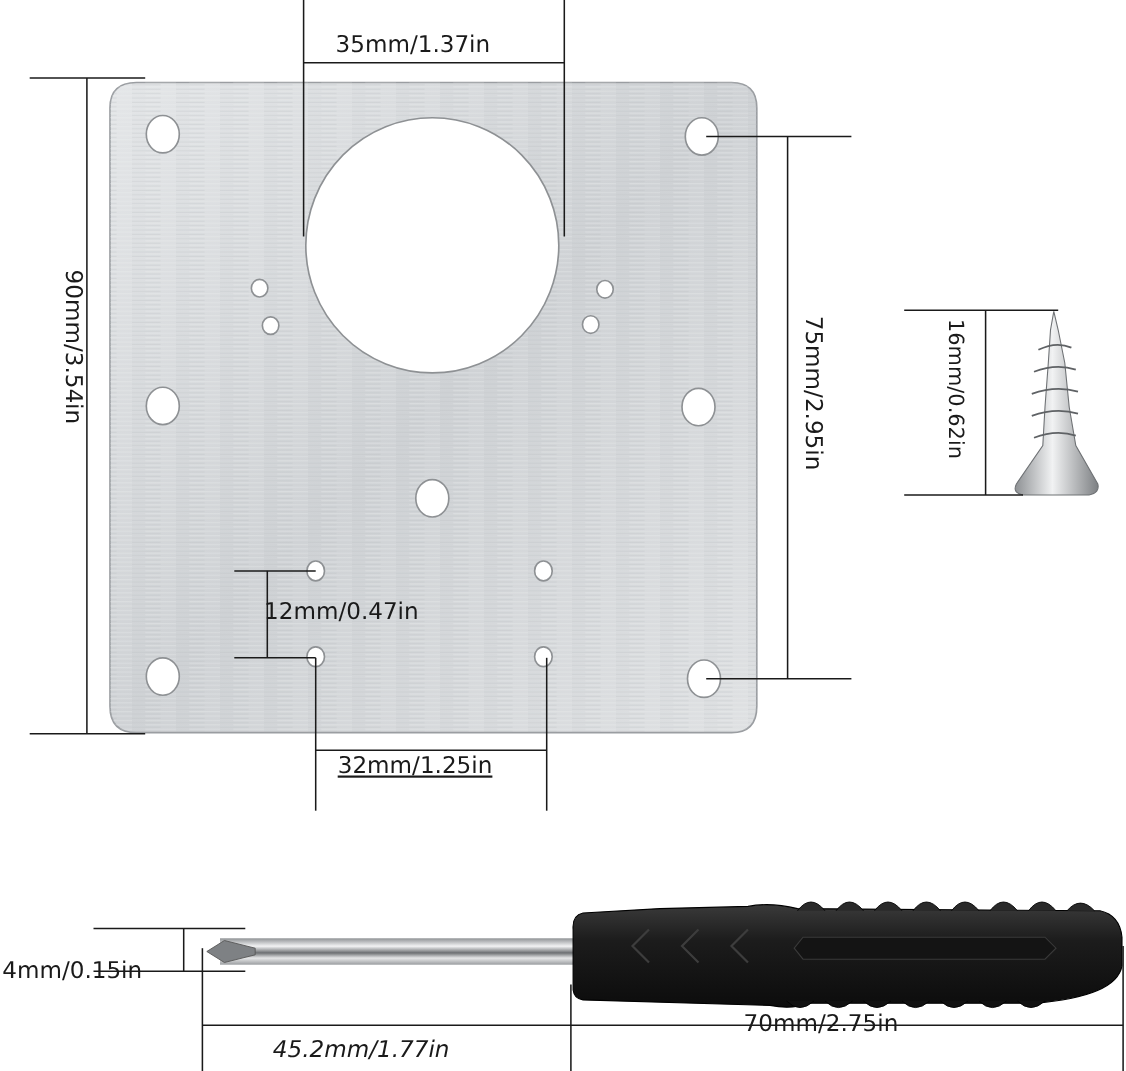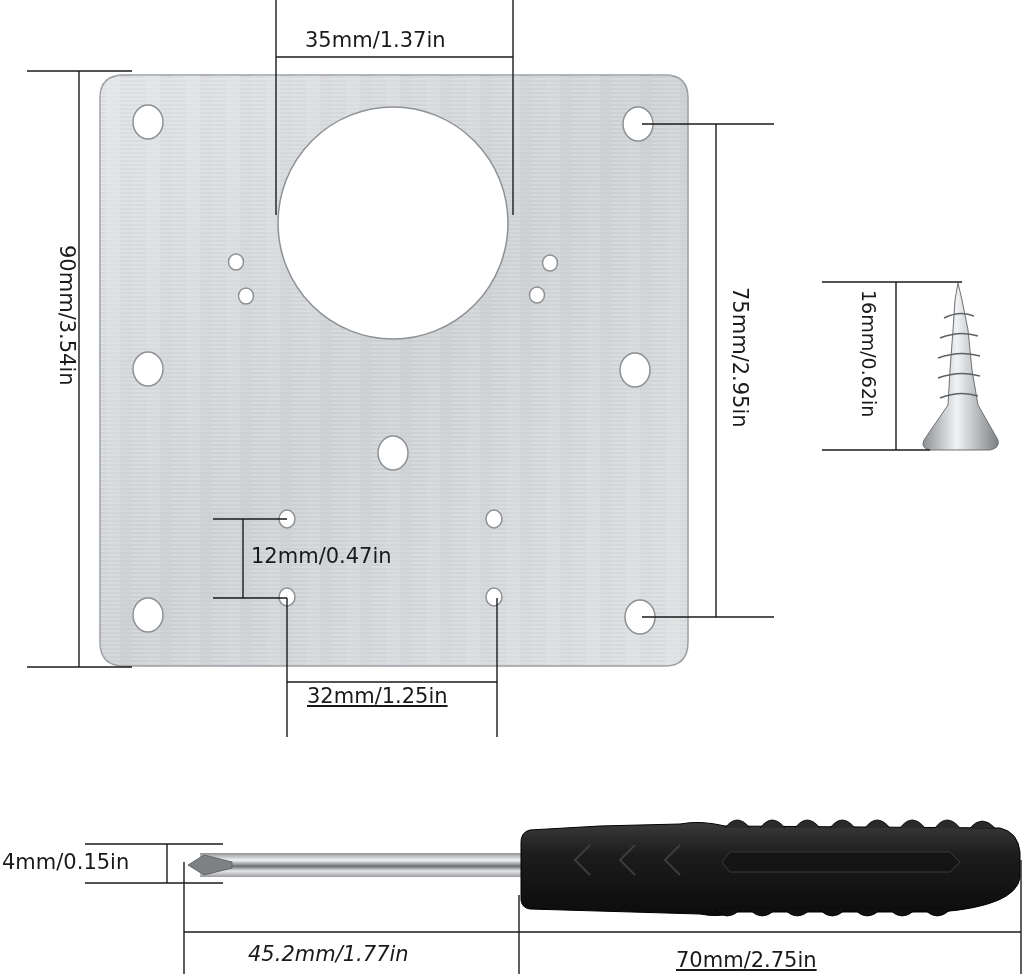--- a/index.html
+++ b/index.html
@@ -163,25 +163,25 @@
       <line x1="184" y1="932" x2="1021" y2="932"></line>
     </g>
   </svg>
 
   <div class="lbl" style="left:305px; top:30px;">35mm/1.37in</div>
 
   <div class="vlbl" style="left:77px; top:245px;">90mm/3.54in</div>
 
   <div class="vlbl" style="left:750px; top:287px;">75mm/2.95in</div>
 
-  <div class="lbl" style="left:251px; top:546px;">12mm/0.47in</div>
+  <div class="lbl" style="left:240px; top:546px;">12mm/0.47in</div>
 
   <div class="lbl" style="left:307px; top:686px;text-decoration:underline;">32mm/1.25in</div>
 
   <div class="vlbl" style="left:878px; top:290px; font-size:19px;">16mm/0.62in</div>
 
-  <div class="lbl" style="left:2px; top:852px;">4mm/0.15in</div>
+  <div class="lbl" style="left:2px; top:872px;">4mm/0.15in</div>
 
   <div class="lbl" style="left:248px; top:944px;font-style:italic;">45.2mm/1.77in</div>
 
-  <div class="lbl" style="left:676px; top:950px;text-decoration:underline;">70mm/2.75in</div>
+  <div class="lbl" style="left:676px; top:920px;">70mm/2.75in</div>
 
 </div>
 
 </body></html>

